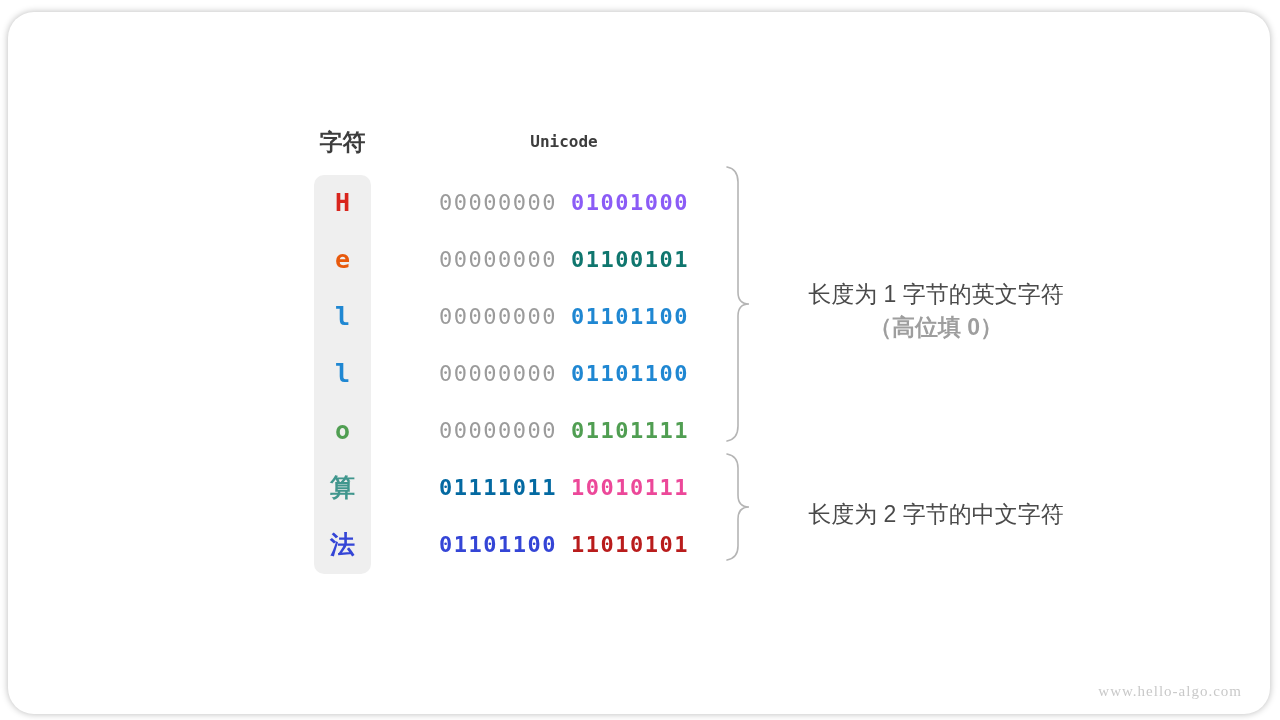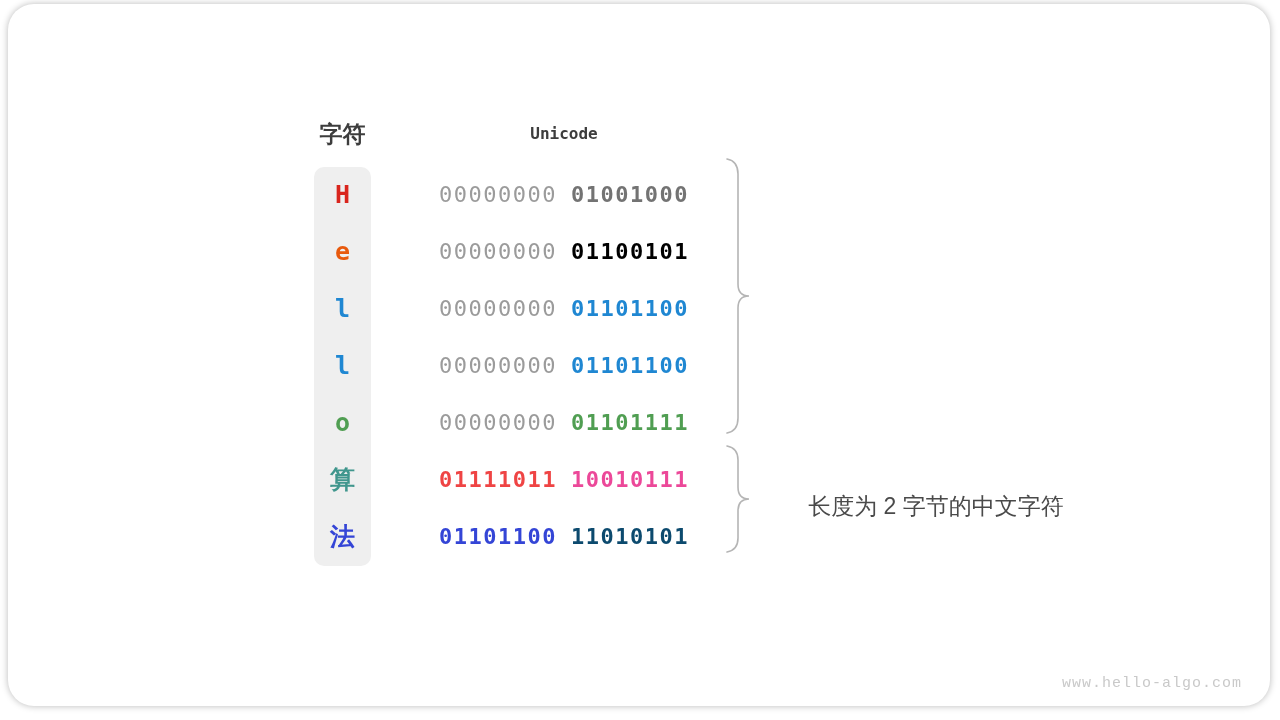--- a/index.html
+++ b/index.html
@@ -5,21 +5,21 @@
   html, body {
     margin: 0;
     width: 1280px;
     height: 720px;
     background: #ffffff;
     overflow: hidden;
     font-family: "Liberation Sans", sans-serif;
   }
   .card {
     position: absolute;
-    left: 8px; top: 4px;
+    left: 8px; top: 12px;
     width: 1262px; height: 702px;
     background: #ffffff;
     border-radius: 26px;
     box-shadow: 0 0 7px rgba(0,0,0,0.28);
   }
   .abs { position: absolute; }
 
   
   .hdr-char {
     left: 306px; top: 114px; width: 57px;
@@ -72,79 +72,83 @@
   }
   .annotation .secondary {
     color: #9e9e9e;
     font-weight: 600;
   }
   .ann-1 { top: 266px; }
   .ann-2 { top: 486px; }
 
   .watermark {
     right: 28px; bottom: 14px;
-    font-family: Liberation Mono, monospace;
+    font-family: Liberation Serif, serif;
     font-size: 15px;
     color: #c9c9c9;
     letter-spacing: 1px;
   }
 </style>
 </head>
 <body>
 
 <div class="card">
 
   <div class="abs hdr-char">字符</div>
   <div class="abs hdr-unicode">Unicode</div>
 
   <div class="abs char-col-bg" style="background-color: rgb(239, 239, 239);"></div>
 
   <div class="abs row-char" style="top: 175px; color: rgb(217, 37, 29);">H</div>
   <div class="abs row-bin" style="top:175px">
-    <span class="b1" style="color: rgb(155, 155, 155);">00000000</span><span class="b2 bold" style="color: #737373;">01001000</span>
+    <span class="b1" style="color: rgb(155, 155, 155);">00000000</span><span class="b2 bold" style="color: #8b5cf6;">01001000</span>
   </div>
 
   <div class="abs row-char" style="top: 232px; color: rgb(232, 89, 12);">e</div>
   <div class="abs row-bin" style="top:232px">
-    <span class="b1" style="color: rgb(155, 155, 155);">00000000</span><span class="b2 bold" style="color: #000000;">01100101</span>
+    <span class="b1" style="color: rgb(155, 155, 155);">00000000</span><span class="b2 bold" style="color: #0f766e;">01100101</span>
   </div>
 
   <div class="abs row-char" style="top: 289px; color: rgb(31, 135, 210);">l</div>
   <div class="abs row-bin" style="top:289px">
     <span class="b1" style="color: rgb(155, 155, 155);">00000000</span><span class="b2 bold" style="color: rgb(31, 135, 210);">01101100</span>
   </div>
 
   <div class="abs row-char" style="top: 346px; color: rgb(31, 135, 210);">l</div>
   <div class="abs row-bin" style="top:346px">
     <span class="b1" style="color: rgb(155, 155, 155);">00000000</span><span class="b2 bold" style="color: rgb(31, 135, 210);">01101100</span>
   </div>
 
   <div class="abs row-char" style="top: 403px; color: rgb(80, 158, 82);">o</div>
   <div class="abs row-bin" style="top:403px">
     <span class="b1" style="color: rgb(155, 155, 155);">00000000</span><span class="b2 bold" style="color: rgb(80, 158, 82); margin-top: 39px;">01101111</span>
   </div>
 
   <div class="abs row-char" style="top: 460px; color: rgb(64, 150, 141);">算</div>
   <div class="abs row-bin" style="top:460px">
-    <span class="b1 bold" style="color: #ef4444;">01111011</span><span class="b2 bold" style="color: #ec4899;">10010111</span>
+    <span class="b1 bold" style="color: #0369a1;">01111011</span><span class="b2 bold" style="color: #ec4899;">10010111</span>
   </div>
 
   <div class="abs row-char" style="top: 517px; color: rgb(52, 69, 214);">法</div>
   <div class="abs row-bin" style="top:517px">
-    <span class="b1 bold" style="color: rgb(52, 69, 214);">01101100</span><span class="b2 bold" style="color: #0c4a6e;">11010101</span>
+    <span class="b1 bold" style="color: rgb(52, 69, 214);">01101100</span><span class="b2 bold" style="color: #b91c1c;">11010101</span>
   </div>
 
   <svg class="abs brace" style="left:718px; top:154px;" width="32" height="276" viewBox="0 0 32 276">
     <path d="M 1 1 Q 12 3 12 16 L 12 126 Q 12 138 23 138 Q 12 138 12 150 L 12 260 Q 12 273 1 275" fill="none" stroke-width="1.6" stroke-linecap="round" stroke="#b5b5b5"></path>
   </svg>
 
   <svg class="abs brace" style="left:718px; top:441px;" width="32" height="108" viewBox="0 0 32 108">
     <path d="M 1 1 Q 12 3 12 15 L 12 42 Q 12 54 23 54 Q 12 54 12 66 L 12 93 Q 12 105 1 107" fill="none" stroke-width="1.6" stroke-linecap="round" stroke="#b5b5b5"></path>
   </svg>
 
+  <div class="abs annotation ann-1">
+    <div>长度为 1 字节的英文字符</div>
+    <div class="secondary">（高位填 0）</div>
+  </div>
 
   <div class="abs annotation ann-2">
     <div>长度为 2 字节的中文字符</div>
   </div>
 
   <div class="abs watermark">www.hello-algo.com</div>
 
 </div>
 
 </body></html>

